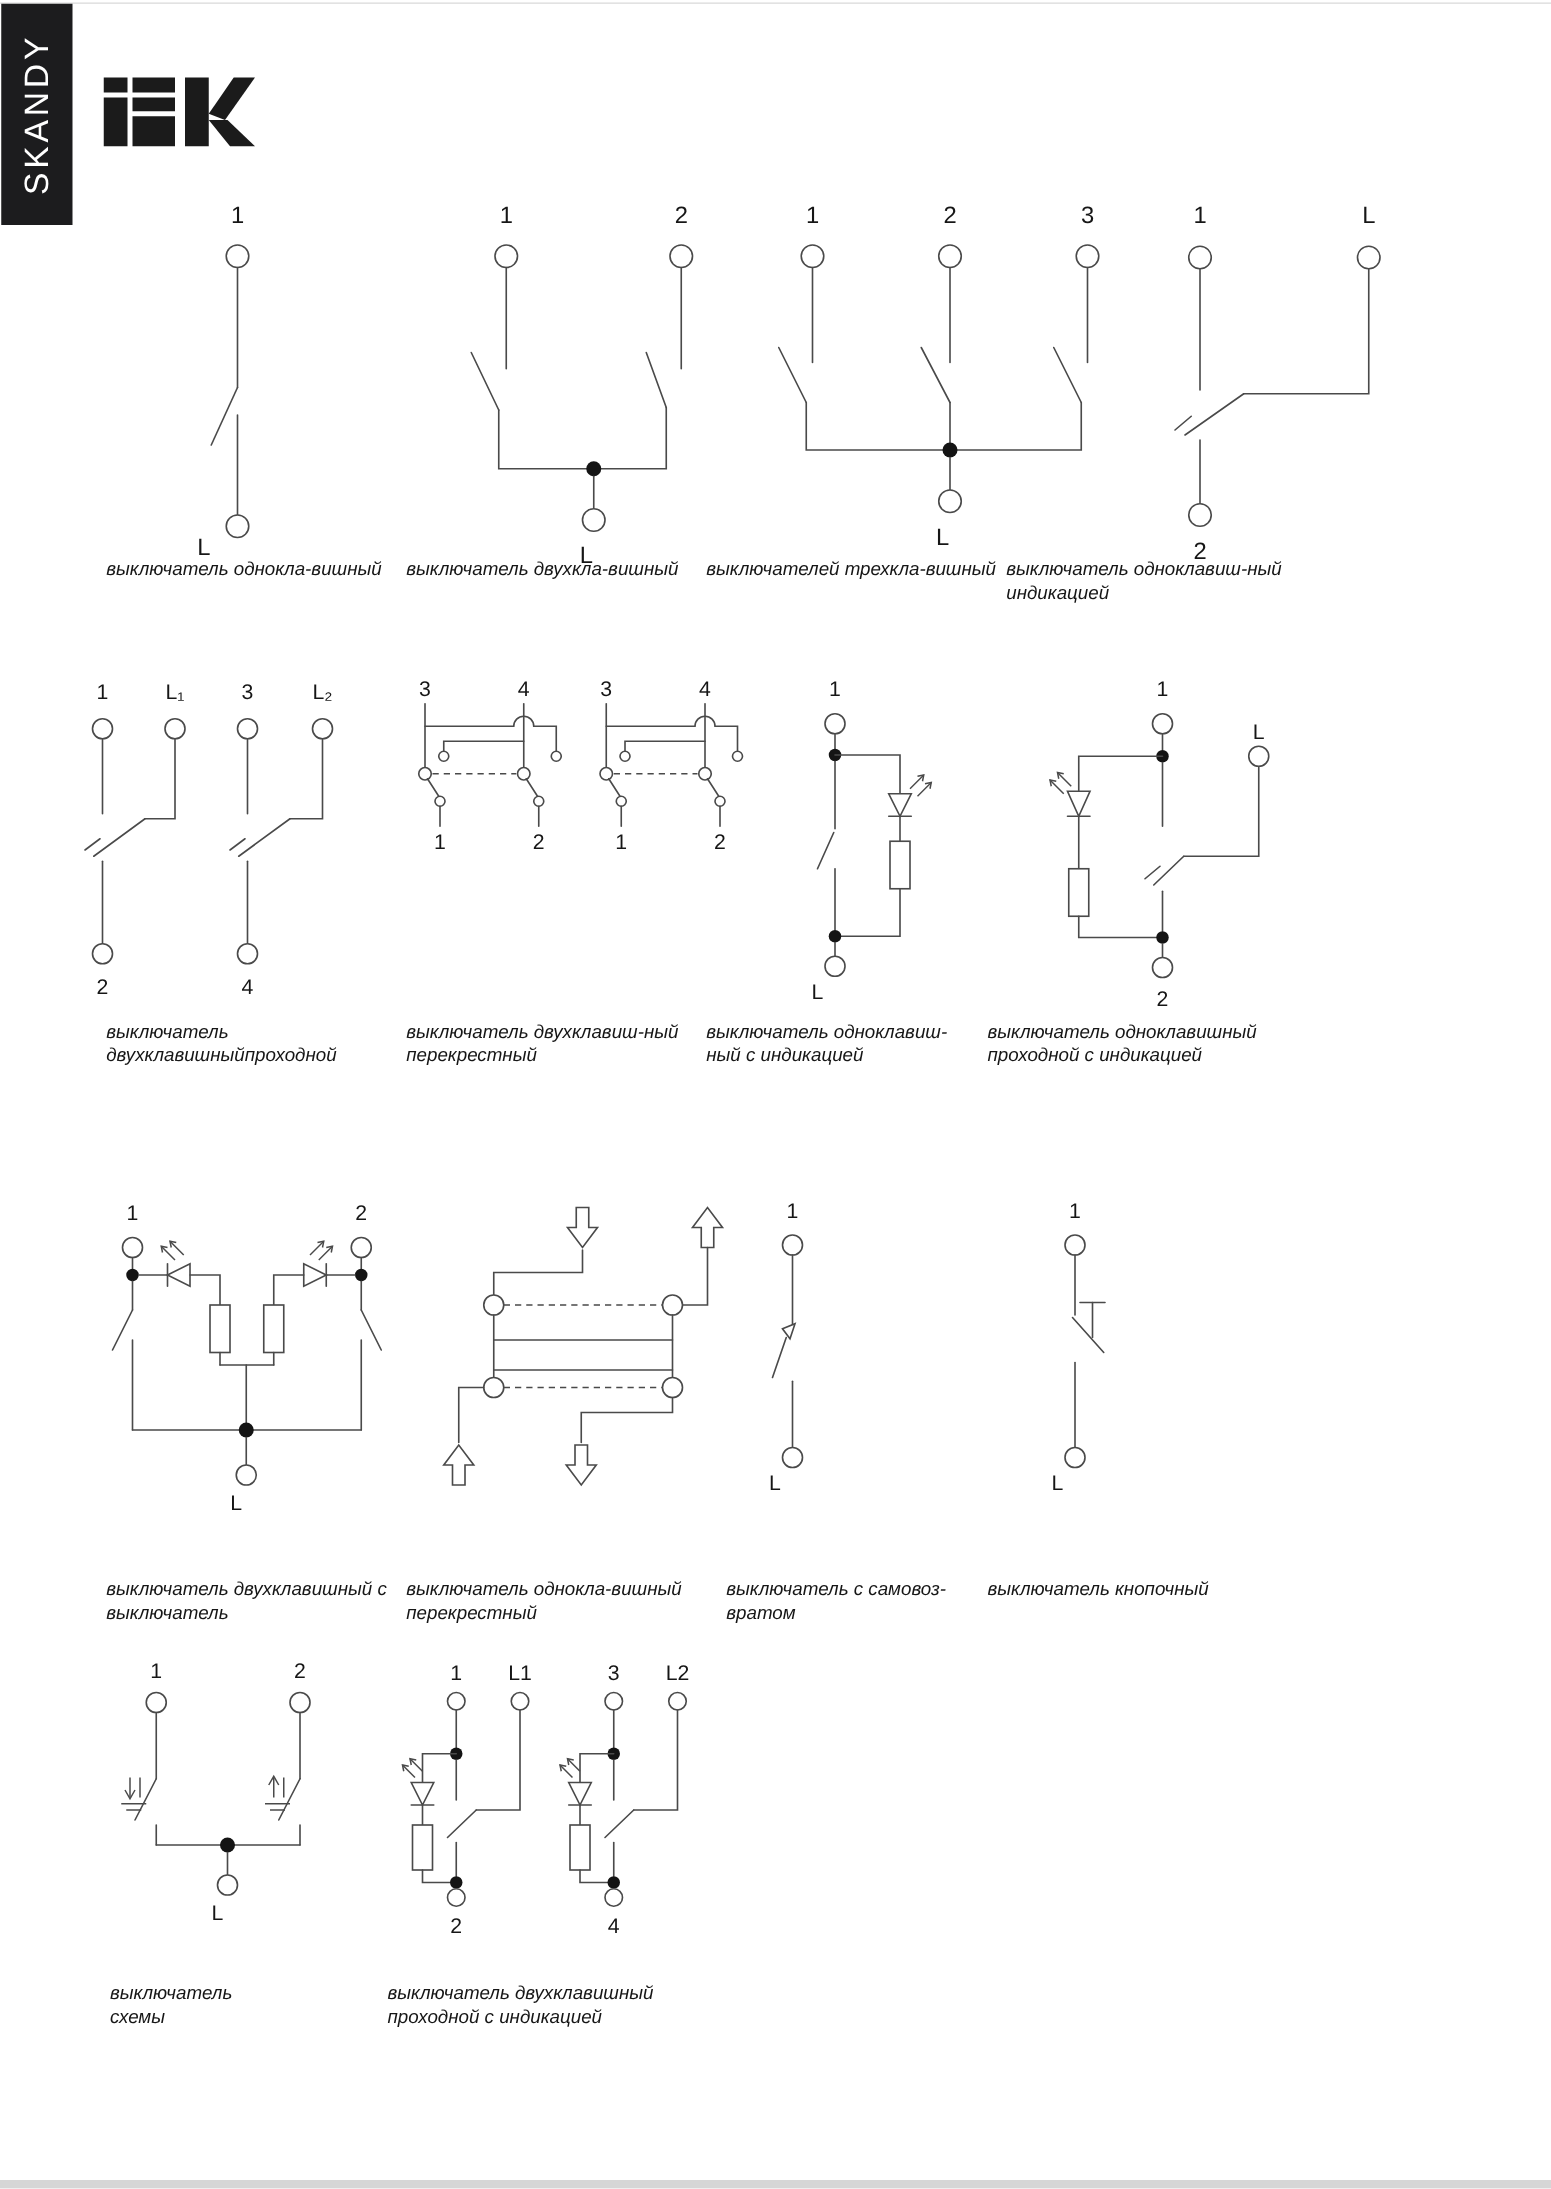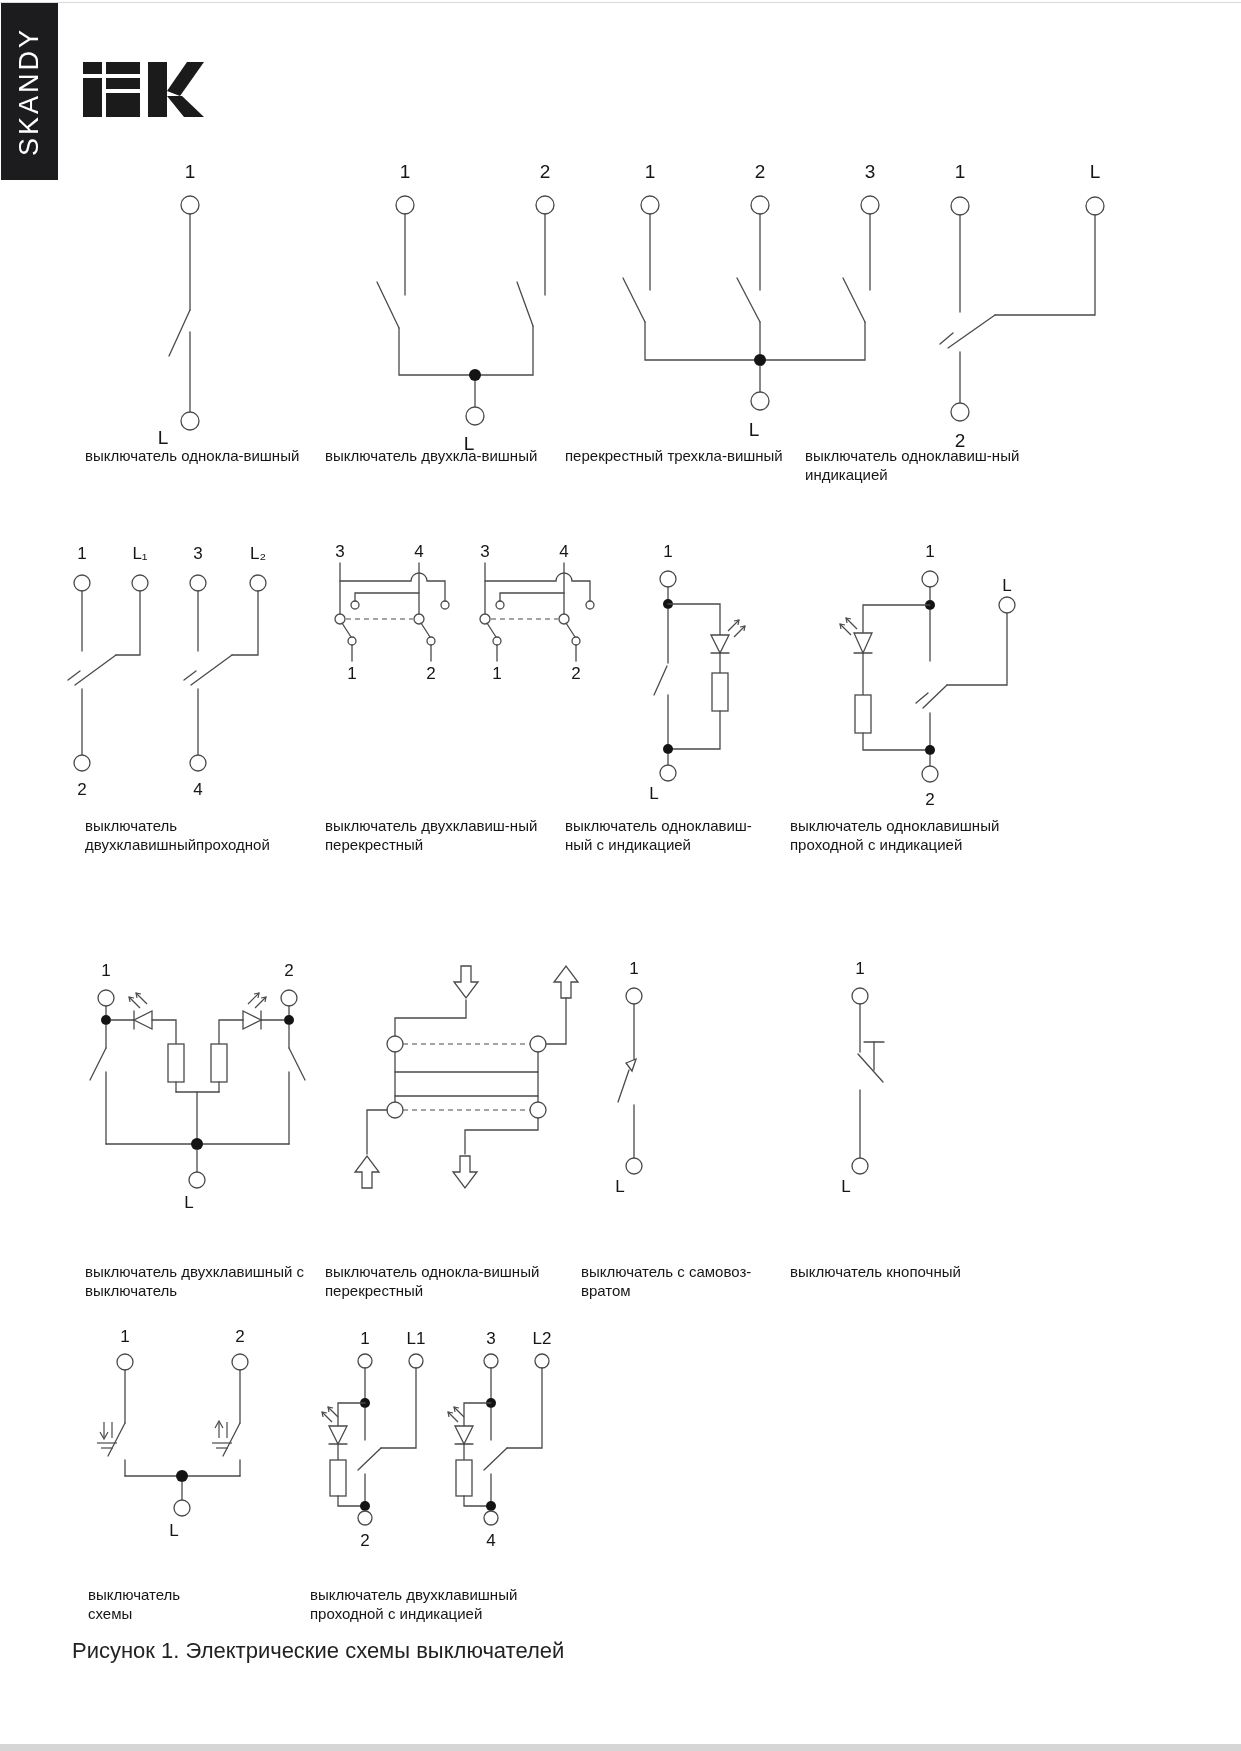--- a/index.html
+++ b/index.html
@@ -12,21 +12,21 @@
   .bottom-rule { position:absolute; left:0; bottom:0; width:1241px; height:7px; background:#d6d6d6; }
   .brand-bar {
     position:absolute; left:1px; top:3px; width:57px; height:177px;
     background:#1c1c1e; display:flex; align-items:center; justify-content:center;
   }
   .brand-bar span {
     writing-mode:vertical-rl; transform:rotate(180deg);
     color:#ffffff; font-size:27px; letter-spacing:3px; font-weight:400;
   }
   .logo { position:absolute; left:82px; top:58px; }
-  .cap { position:absolute; font-size:15px; line-height:19px; color:#161616; }
+  .cap { position:absolute; font-size:15px; line-height:19px; color:#161616;font-style:italic; }
   .cap div { white-space:nowrap; }
   .figcap { position:absolute; left:72px; top:1638px; font-size:22px; color:#222; white-space:nowrap; }
   svg.diagram { position:absolute; overflow:visible; }
   .wire { stroke:#4a4a4a; stroke-width:1.3; fill:none; stroke-linecap:round; }
   .term { fill:#ffffff; stroke:#4a4a4a; stroke-width:1.3; }
   .node { fill:#141414; stroke:none; }
   .comp { fill:#ffffff; stroke:#4a4a4a; stroke-width:1.3; stroke-linejoin:miter; }
   .dash { stroke:#4a4a4a; stroke-width:1.2; fill:none; stroke-dasharray:5,4; }
   .ema  { stroke:#4a4a4a; stroke-width:1.2; fill:none; }
   text.tl { font-family:"Liberation Sans","DejaVu Sans",sans-serif; font-size:19px; fill:#161616; text-anchor:middle; }
@@ -115,21 +115,21 @@
     <text class="tl" x="65" y="287">2</text>
   </svg>
 
   <div class="cap" style="left:85px;top:446px">
     <div>выключатель однокла-вишный</div>
   </div>
   <div class="cap" style="left:325px;top:446px">
     <div>выключатель двухкла-вишный</div>
   </div>
   <div class="cap" style="left:565px;top:446px">
-    <div>перекрестный трехкла-вишный</div>
+    <div>выключателей трехкла-вишный</div>
   </div>
   <div class="cap" style="left:805px;top:446px">
     <div>выключатель одноклавиш-ный</div>
     <div>индикацией</div>
   </div>
 
   <svg class="diagram" style="left:60px;top:543px" width="240" height="270">
     <text class="tl tls" x="22" y="16">1</text>
     <text class="tl tls" x="80" y="16">L₁</text>
     <text class="tl tls" x="138" y="16">3</text>
@@ -470,16 +470,15 @@
 
   <div class="cap" style="left:88px;top:1585px">
     <div>выключатель</div>
     <div>схемы</div>
   </div>
   <div class="cap" style="left:310px;top:1585px">
     <div>выключатель двухклавишный</div>
     <div>проходной с индикацией</div>
   </div>
 
-  <div class="figcap">Рисунок 1. Электрические схемы выключателей</div>
 
   <div class="bottom-rule"></div>
 </div>
 
 </body></html>

